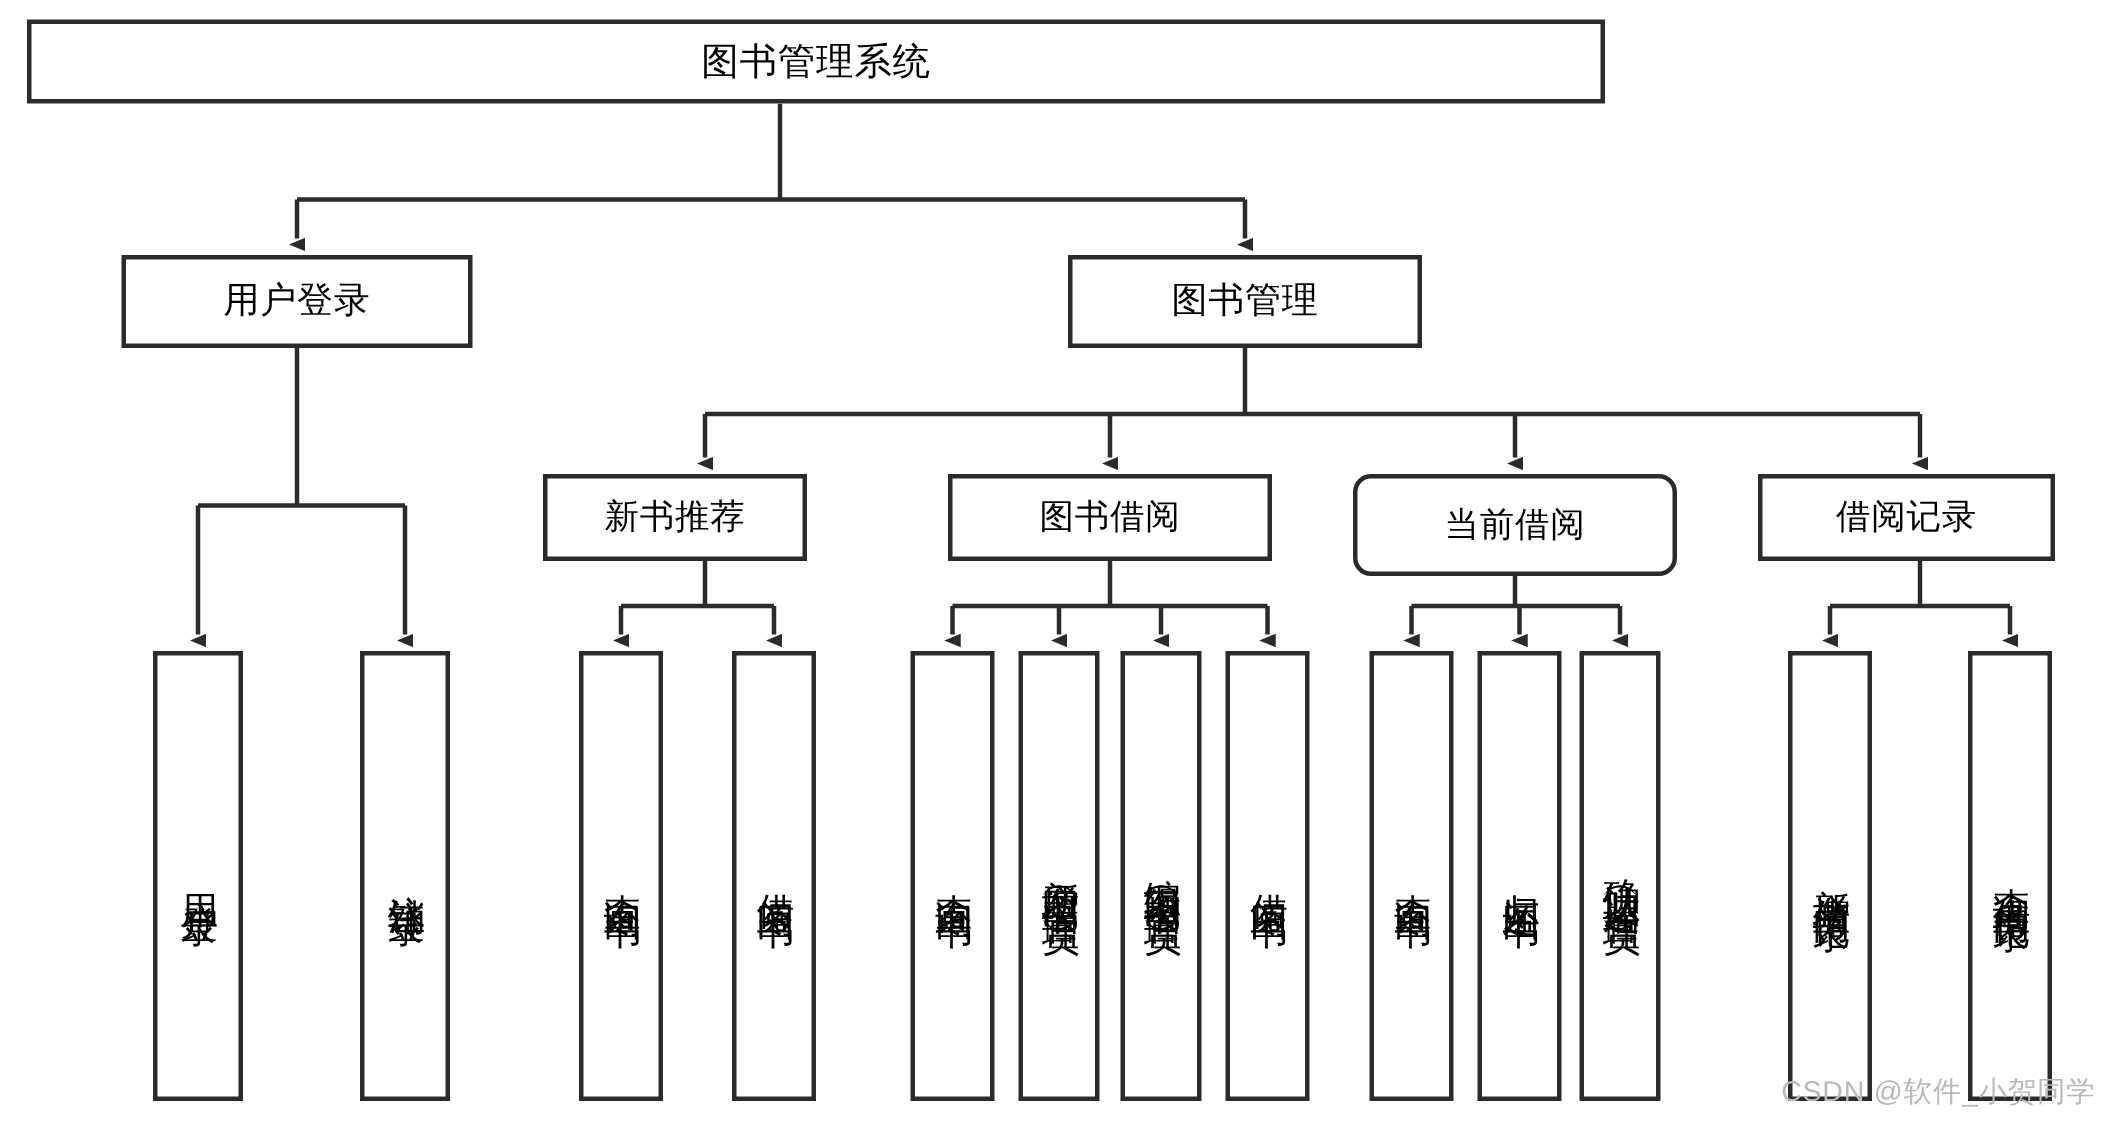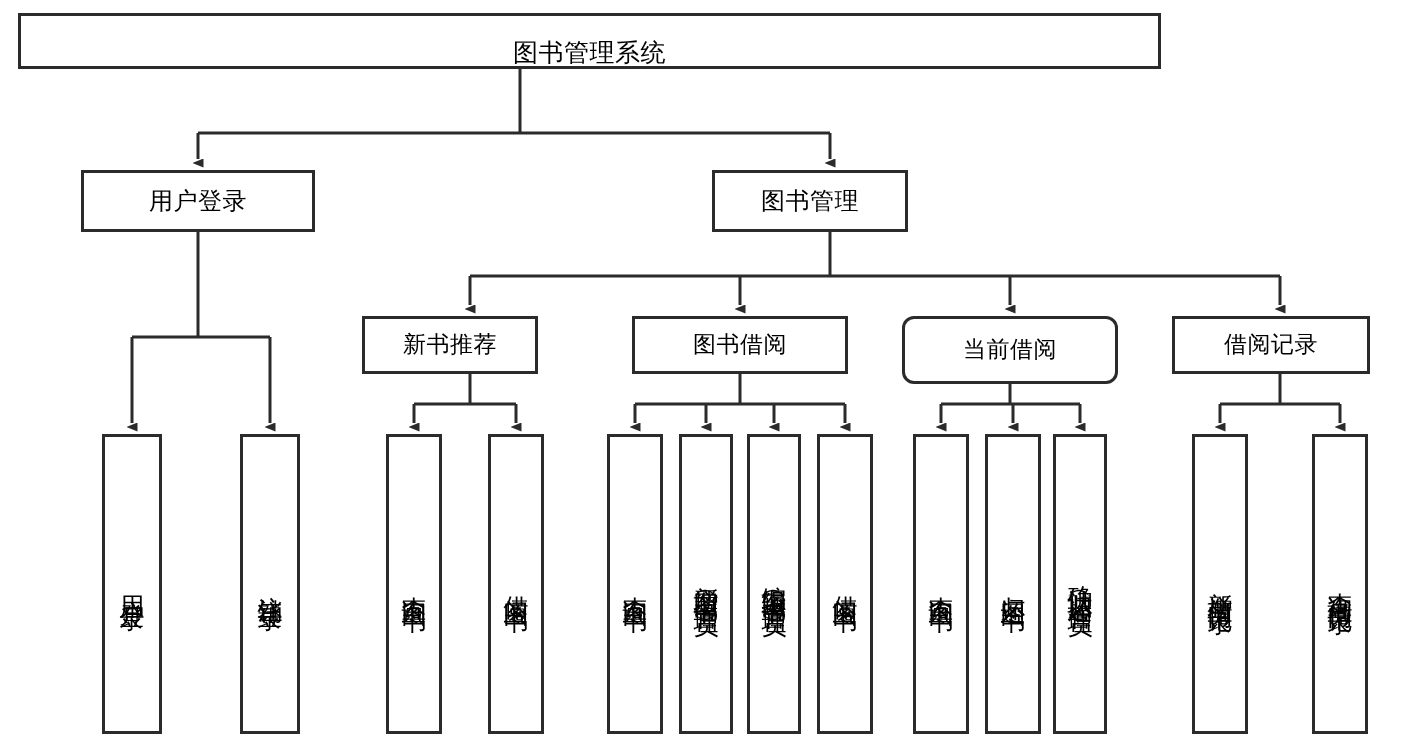--- a/index.html
+++ b/index.html
@@ -112,27 +112,27 @@
         <path d="M1013,404 L1013,423" marker-end="url(#arrow)"></path>
         <path d="M1080,404 L1080,423" marker-end="url(#arrow)"></path>
         <path d="M1280,374 L1280,404"></path>
         <path d="M1220,404 L1340,404"></path>
         <path d="M1220,404 L1220,423" marker-end="url(#arrow)"></path>
         <path d="M1340,404 L1340,423" marker-end="url(#arrow)"></path>
       </g>
   </svg>
 
   <div id="node-layer">
-      <div class="node-box lvl0" style="left: 18px; top: 13px; width: 1143px; height: 56px; align-items: flex-end;">
+      <div class="node-box lvl0" style="left: 18px; top: 13px; width: 1052px; height: 56px;">
         <span class="node-label">图书管理系统</span>
       </div>
       <div class="node-box lvl1" style="left: 81px; top: 170px; width: 234px; height: 62px;">
         <span class="node-label">用户登录</span>
       </div>
-      <div class="node-box lvl1" style="left: 712px; top: 170px; width: 196px; height: 62px;">
+      <div class="node-box lvl1" style="left: 712px; top: 170px; width: 236px; height: 62px;">
         <span class="node-label">图书管理</span>
       </div>
       <div class="node-box lvl2" style="left: 362px; top: 316px; width: 176px; height: 58px;">
         <span class="node-label">新书推荐</span>
       </div>
       <div class="node-box lvl2" style="left: 632px; top: 316px; width: 216px; height: 58px;">
         <span class="node-label">图书借阅</span>
       </div>
       <div class="node-box lvl2" style="left: 902px; top: 316px; width: 216px; height: 68px; border-radius: 12px;">
         <span class="node-label">当前借阅</span>
@@ -174,13 +174,14 @@
         <span class="node-label">确认归还（管理员）</span>
       </div>
       <div class="node-box leaf" style="left: 1192px; top: 434px; width: 56px; height: 300px;">
         <span class="node-label">新增借阅记录</span>
       </div>
       <div class="node-box leaf" style="left: 1312px; top: 434px; width: 56px; height: 300px;">
         <span class="node-label">查询借阅记录</span>
       </div>
     </div>
 
+  <div id="watermark">CSDN @软件_小贺同学</div>
 </div>
 
 </body></html>

